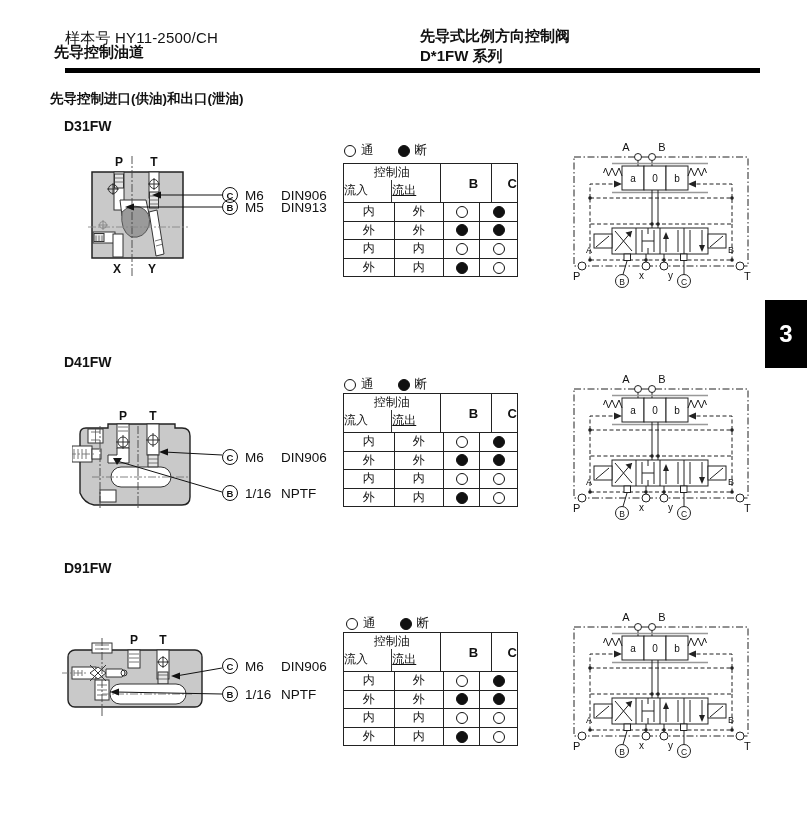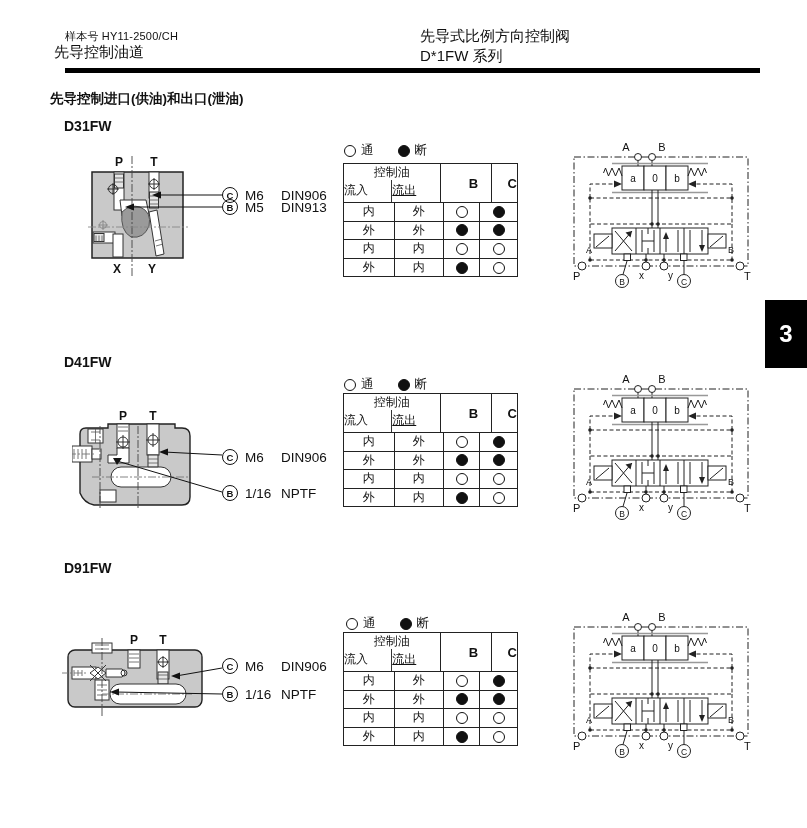--- a/index.html
+++ b/index.html
@@ -1,21 +1,21 @@
 <!DOCTYPE html>
 <html><head>
 <meta charset="utf-8">
 <style>
   html,body{margin:0;padding:0;background:#fff;}
   .page{position:relative;width:807px;height:828px;background:#ffffff;overflow:hidden;
         font-family:"Liberation Sans","DejaVu Sans",sans-serif;color:#111;}
   .abs{position:absolute;}
   
-  .doc-num{font-size:11px;letter-spacing:0.2px;}
-  .h-title{font-size:15px;font-weight:normal;}
+  .doc-num{font-size:15px;letter-spacing:0.2px;}
+  .h-title{font-size:15px;font-weight:bold;}
   .rule{background:#000;height:4.5px;}
   .subtitle{font-size:13.5px;font-weight:bold;}
   .sec-title{font-size:14px;font-weight:bold;text-align:right;}
   
   .side-tab{background:#000;color:#fff;width:42px;height:68px;display:flex;
             align-items:center;justify-content:center;font-size:24px;font-weight:bold;}
   
   .legend{display:flex;align-items:center;gap:5px;font-size:12.5px;}
   .legend .gap{width:14px;}
   .dot{width:12px;height:12px;border:1.5px solid #111;border-radius:50%;

